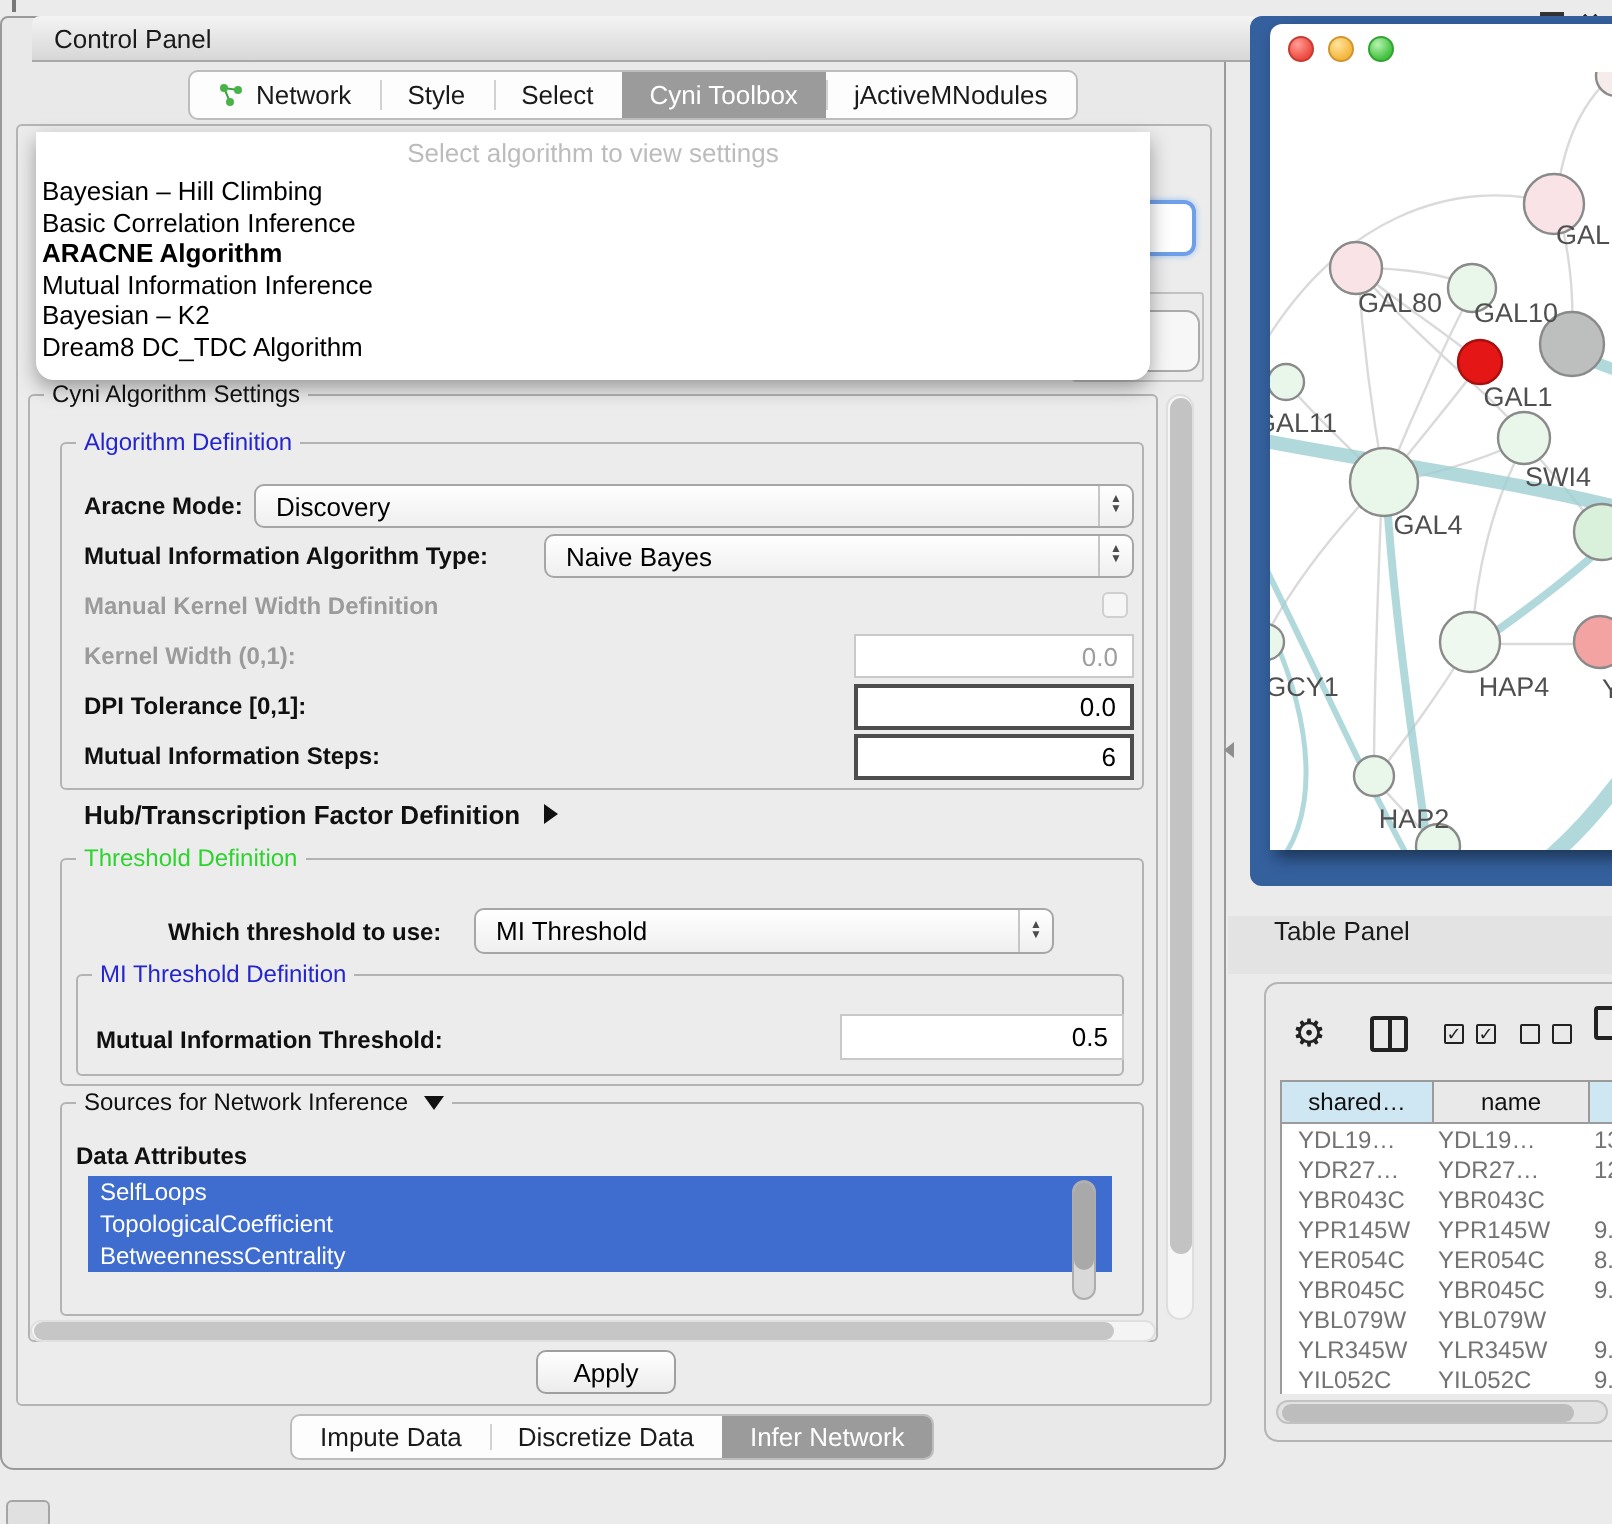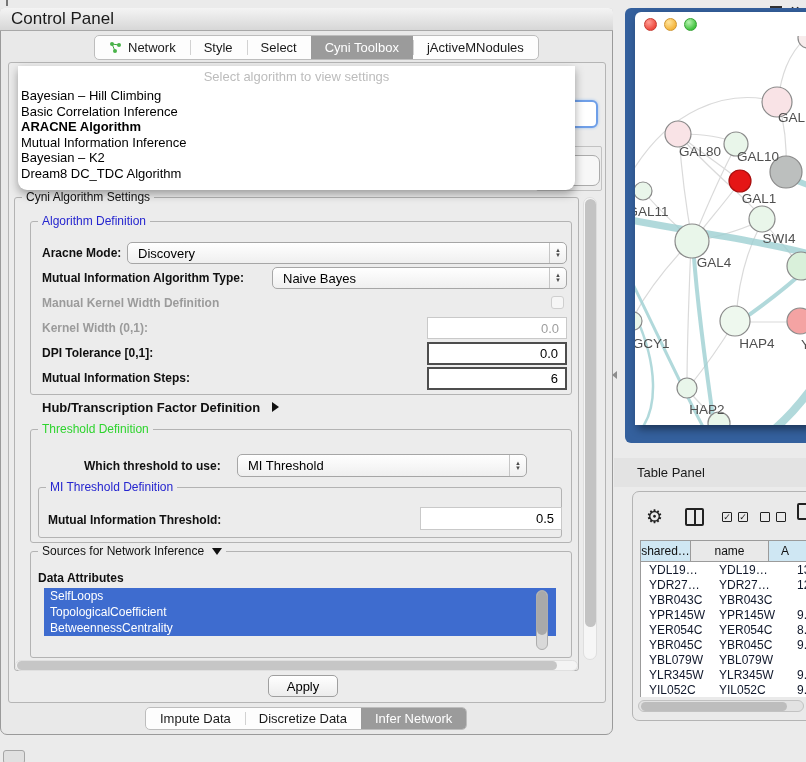--- a/index.html
+++ b/index.html
@@ -3,23 +3,23 @@
 <meta charset="utf-8">
 <style>
   * { margin:0; padding:0; box-sizing:border-box; }
   html,body { width:806px; height:762px; }
   body { font-family:"Liberation Sans", sans-serif; background:#ebebeb; position:relative; overflow:hidden; }
   .abs { position:absolute; }
 
   
   #cp-window { left:0; top:8px; width:613px; height:727px; background:#e9e9e9;
     border:1px solid #9a9a9a; border-radius:4px 4px 7px 7px; }
-  #cp-titlebar { left:0; top:8px; width:613px; height:23px;
+  #cp-titlebar { left:16px; top:8px; width:613px; height:23px;
     background:linear-gradient(#f4f4f4,#d7d7d7); border-bottom:1px solid #a8a8a8;
-    border-radius:4px 4px 0 0; display:flex; align-items:center; font-size:17px; color:#1a1a1a; padding-left:11px; }
+    border-radius:4px 4px 0 0; display:flex; align-items:center; font-size:13px; color:#1a1a1a; padding-left:11px; }
   .tb-btn { position:absolute; top:4px; font-weight:bold; color:#222; cursor:default; }
   #float-btn { right:24px; width:12px; height:12px; border:2px solid #333; margin-top:2px; background:transparent; }
   #close-btn { right:5px; font-size:14px; }
 
   
   .tabstrip { background:#fdfdfd; border:1px solid #bdbdbd; border-radius:5px; display:flex; align-items:stretch; overflow:hidden; }
   #top-tabs { left:94px; top:35px; height:25px; }
   .tab { font-size:13px; color:#1a1a1a; display:flex; align-items:center; padding:0 14px; position:relative; }
   .tab + .tab::before { content:""; position:absolute; left:0; top:4px; bottom:4px; width:1px; background:#d2d2d2; }
   .tab.sel { background:#9b9b9b; color:#fff; }
@@ -92,36 +92,36 @@
   #net-window { left:635px; top:12px; width:175px; height:413px; background:#ffffff; border-radius:6px 0 0 0; box-shadow:3px 4px 8px rgba(0,0,0,.45); }
   #net-titlebar { left:635px; top:12px; width:175px; height:24px; display:flex; align-items:center; padding-left:9px; gap:7px; }
   .tl { width:13px; height:13px; border-radius:50%; }
   .tl.red { background:radial-gradient(circle at 35% 30%, #ff9d94, #ee4b40 70%); border:1px solid #c63b32; }
   .tl.yellow { background:radial-gradient(circle at 35% 30%, #ffe49c, #f5b63e 70%); border:1px solid #cf9630; }
   .tl.green { background:radial-gradient(circle at 35% 30%, #b7f3b0, #43c340 70%); border:1px solid #35a334; }
   #net-svg { left:635px; top:36px; }
 
   
   #table-panel-bar { left:614px; top:458px; width:192px; height:29px; background:#e3e3e3;
-    display:flex; align-items:center; font-size:13px; color:#1a1a1a; padding-left:23px; }
+    display:flex; font-size:13px; color:#1a1a1a; padding-left:23px; }
   #table-box { left:632px; top:491px; width:200px; height:230px; background:#eaeaea; border:1px solid #b4b4b4; border-radius:7px; }
   .tp-ico { position:absolute; color:#222; }
   #gear-icon { left:646px; top:505px; font-size:19px; }
   #split-icon { left:685px; top:508px; width:19px; height:18px; border:2px solid #222; border-radius:2px; }
   #split-icon::after { content:""; position:absolute; left:7px; top:0; width:2px; height:14px; background:#222; }
   .cb-ico { position:absolute; width:10px; height:10px; border:1.5px solid #222; border-radius:1px; font-size:9px; line-height:9px; text-align:center; color:#222; }
   #doc-icon { left:797px; top:503px; width:14px; height:17px; border:2px solid #222; border-radius:2px 5px 2px 2px; background:#eaeaea; }
 
   #data-table { left:640px; top:540px; width:300px; height:157px; overflow:hidden; font-size:12px; }
   .thead { display:flex; height:22px; }
   .th { border:1px solid #9b9b9b; border-right-width:0; display:flex; align-items:center; justify-content:center; color:#111; }
   .th:last-child { border-right-width:1px; justify-content:flex-start; padding-left:12px; }
   .tbody { background:#fff; border-left:1px solid #9b9b9b; }
   .tr { display:flex; height:15px; align-items:center; }
-  .td { padding-left:8px; white-space:nowrap; overflow:hidden; color:#0f172a; }
+  .td { padding-left:8px; white-space:nowrap; overflow:hidden; color:#737373; }
 
   #t-hscroll { left:638px; top:700px; width:166px; height:12px; background:#e2e2e2; border:1px solid #c2c2c2; border-radius:6px; }
   #t-hthumb { left:641px; top:702px; width:146px; height:9px; background:#bdbdbd; border-radius:5px; }
 
   #corner-chip { left:3px; top:750px; width:22px; height:14px; background:#e0e0e0; border:1px solid #a5a5a5; border-radius:3px; }
   #top-left-mark { left:6px; top:0; width:2px; height:6px; background:#777; }
 </style>
 </head>
 <body>
 
@@ -352,21 +352,21 @@
 <div class="abs tp-ico" id="gear-icon">⚙</div>
 <div class="abs" id="split-icon"></div>
 <div class="abs cb-ico" style="left:722px; top:512px;">✓</div>
 <div class="abs cb-ico" style="left:738px; top:512px;">✓</div>
 <div class="abs cb-ico" style="left:760px; top:512px;"></div>
 <div class="abs cb-ico" style="left:776px; top:512px;"></div>
 <div class="abs" id="doc-icon"></div>
 
 <div class="abs" id="data-table">
     <div class="thead">
-      <div class="th" style="width: 50px; background: rgb(207, 231, 243);">shared…</div>
+      <div class="th" style="width: 76px; background: rgb(207, 231, 243);">shared…</div>
       <div class="th" style="width: 78px; background: rgb(233, 233, 233);">name</div>
       <div class="th" style="width: 120px; background: rgb(207, 231, 243);">A</div>
     </div>
     <div class="tbody">
       <div class="tr">
         <div class="td" style="width: 70px;">YDL19…</div>
         <div class="td" style="width: 78px;">YDL19…</div>
         <div class="td" style="width: 120px;">13</div>
       </div>
       <div class="tr">

